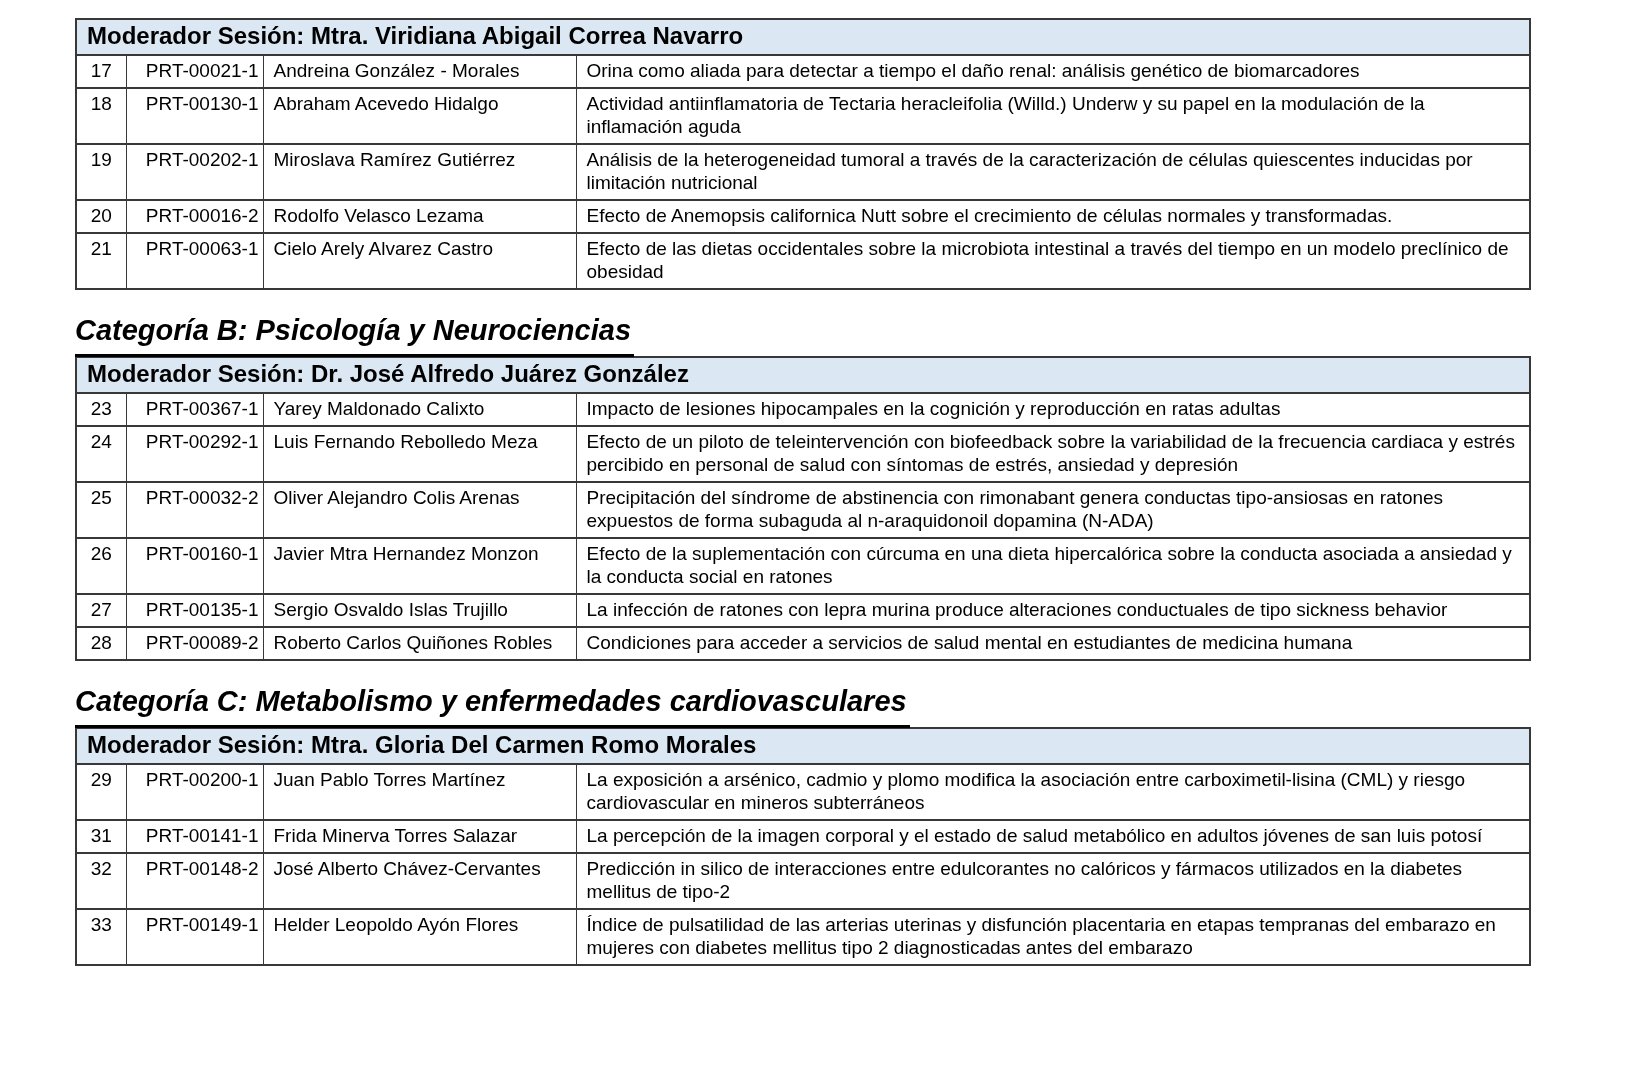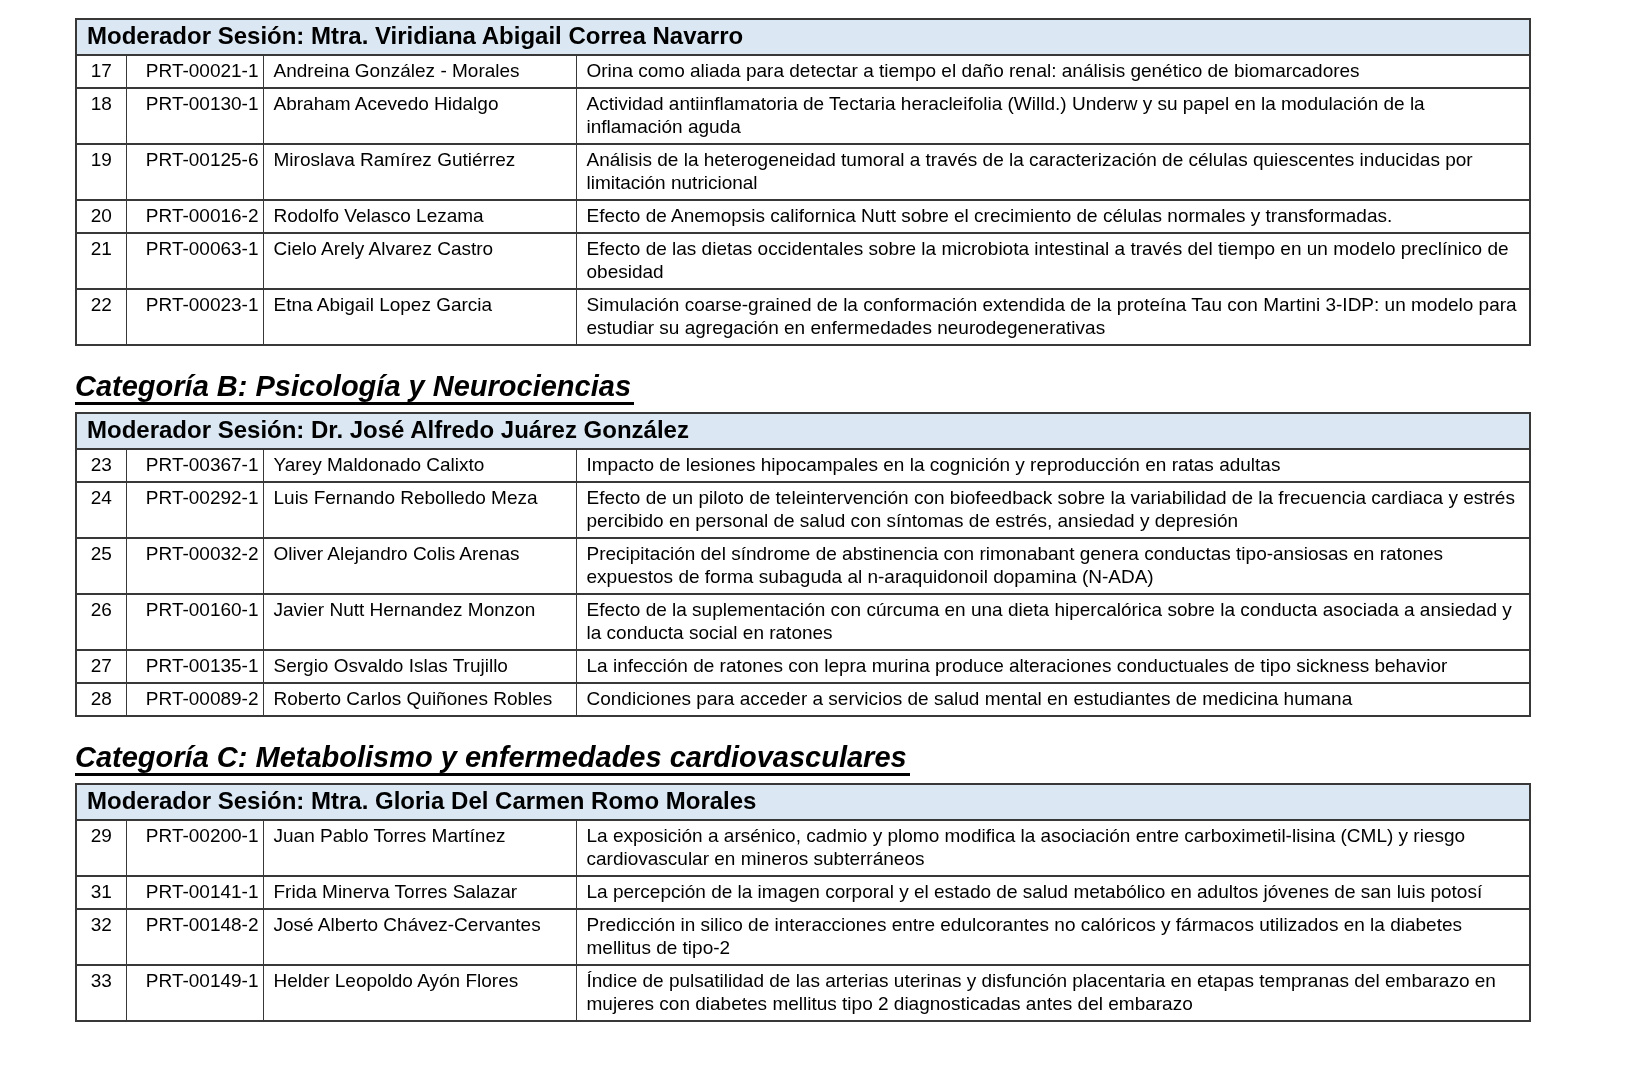--- a/index.html
+++ b/index.html
@@ -21,21 +21,21 @@
   h2.cat {
     font-size: 29px;
     font-style: italic;
     font-weight: bold;
     margin: 24px 0 9px 0;
     letter-spacing: 0px;
   }
   h2.cat .cat-text {
     border-bottom: 3px solid #000000;
     padding-right: 3px;
-    padding-bottom: 0px;
+    padding-bottom: 8px;
   }
   table.session {
     border-collapse: collapse;
     width: 100%;
     table-layout: fixed;
     border: 2px solid #383838;
   }
   col.c-num   { width: 50px; }
   col.c-code  { width: 137px; }
   col.c-name  { width: 313px; }
@@ -92,45 +92,39 @@
 
   <tr>
     <td class="num">18</td>
     <td class="code">PRT-00130-1</td>
     <td class="pname">Abraham Acevedo Hidalgo</td>
     <td class="ptitle">Actividad antiinflamatoria de Tectaria heracleifolia (Willd.) Underw y su papel en la modulación de la inflamación aguda</td>
   </tr>
 
   <tr>
     <td class="num">19</td>
-    <td class="code">PRT-00125-6</td>
+    <td class="code">PRT-00202-1</td>
     <td class="pname">Miroslava Ramírez Gutiérrez</td>
     <td class="ptitle">Análisis de la heterogeneidad tumoral a través de la caracterización de células quiescentes inducidas por limitación nutricional</td>
   </tr>
 
   <tr>
     <td class="num">20</td>
     <td class="code">PRT-00016-2</td>
     <td class="pname">Rodolfo Velasco Lezama</td>
     <td class="ptitle">Efecto de Anemopsis californica Nutt sobre el crecimiento de células normales y transformadas.</td>
   </tr>
 
   <tr>
     <td class="num">21</td>
     <td class="code">PRT-00063-1</td>
     <td class="pname">Cielo Arely Alvarez Castro</td>
     <td class="ptitle">Efecto de las dietas occidentales sobre la microbiota intestinal a través del tiempo en un modelo preclínico de obesidad</td>
   </tr>
 
-  <tr>
-    <td class="num">22</td>
-    <td class="code">PRT-00023-1</td>
-    <td class="pname">Etna Abigail Lopez Garcia</td>
-    <td class="ptitle">Simulación coarse-grained de la conformación extendida de la proteína Tau con Martini 3-IDP: un modelo para estudiar su agregación en enfermedades neurodegenerativas</td>
-  </tr>
 </tbody>
     </table>
   </section>
 
   <section>
     <h2 class="cat"><span class="cat-text">Categoría B: Psicología y Neurociencias</span></h2>
     <table class="session">
       <colgroup>
         <col class="c-num">
         <col class="c-code">
@@ -160,21 +154,21 @@
   <tr>
     <td class="num">25</td>
     <td class="code">PRT-00032-2</td>
     <td class="pname">Oliver Alejandro Colis Arenas</td>
     <td class="ptitle">Precipitación del síndrome de abstinencia con rimonabant genera conductas tipo-ansiosas en ratones expuestos de forma subaguda al n-araquidonoil dopamina (N-ADA)</td>
   </tr>
 
   <tr>
     <td class="num">26</td>
     <td class="code">PRT-00160-1</td>
-    <td class="pname">Javier Nutt Hernandez Monzon</td>
+    <td class="pname">Javier Mtra Hernandez Monzon</td>
     <td class="ptitle">Efecto de la suplementación con cúrcuma en una dieta hipercalórica sobre la conducta asociada a ansiedad y la conducta social en ratones</td>
   </tr>
 
   <tr>
     <td class="num">27</td>
     <td class="code">PRT-00135-1</td>
     <td class="pname">Sergio Osvaldo Islas Trujillo</td>
     <td class="ptitle">La infección de ratones con lepra murina produce alteraciones conductuales de tipo sickness behavior</td>
   </tr>
 

